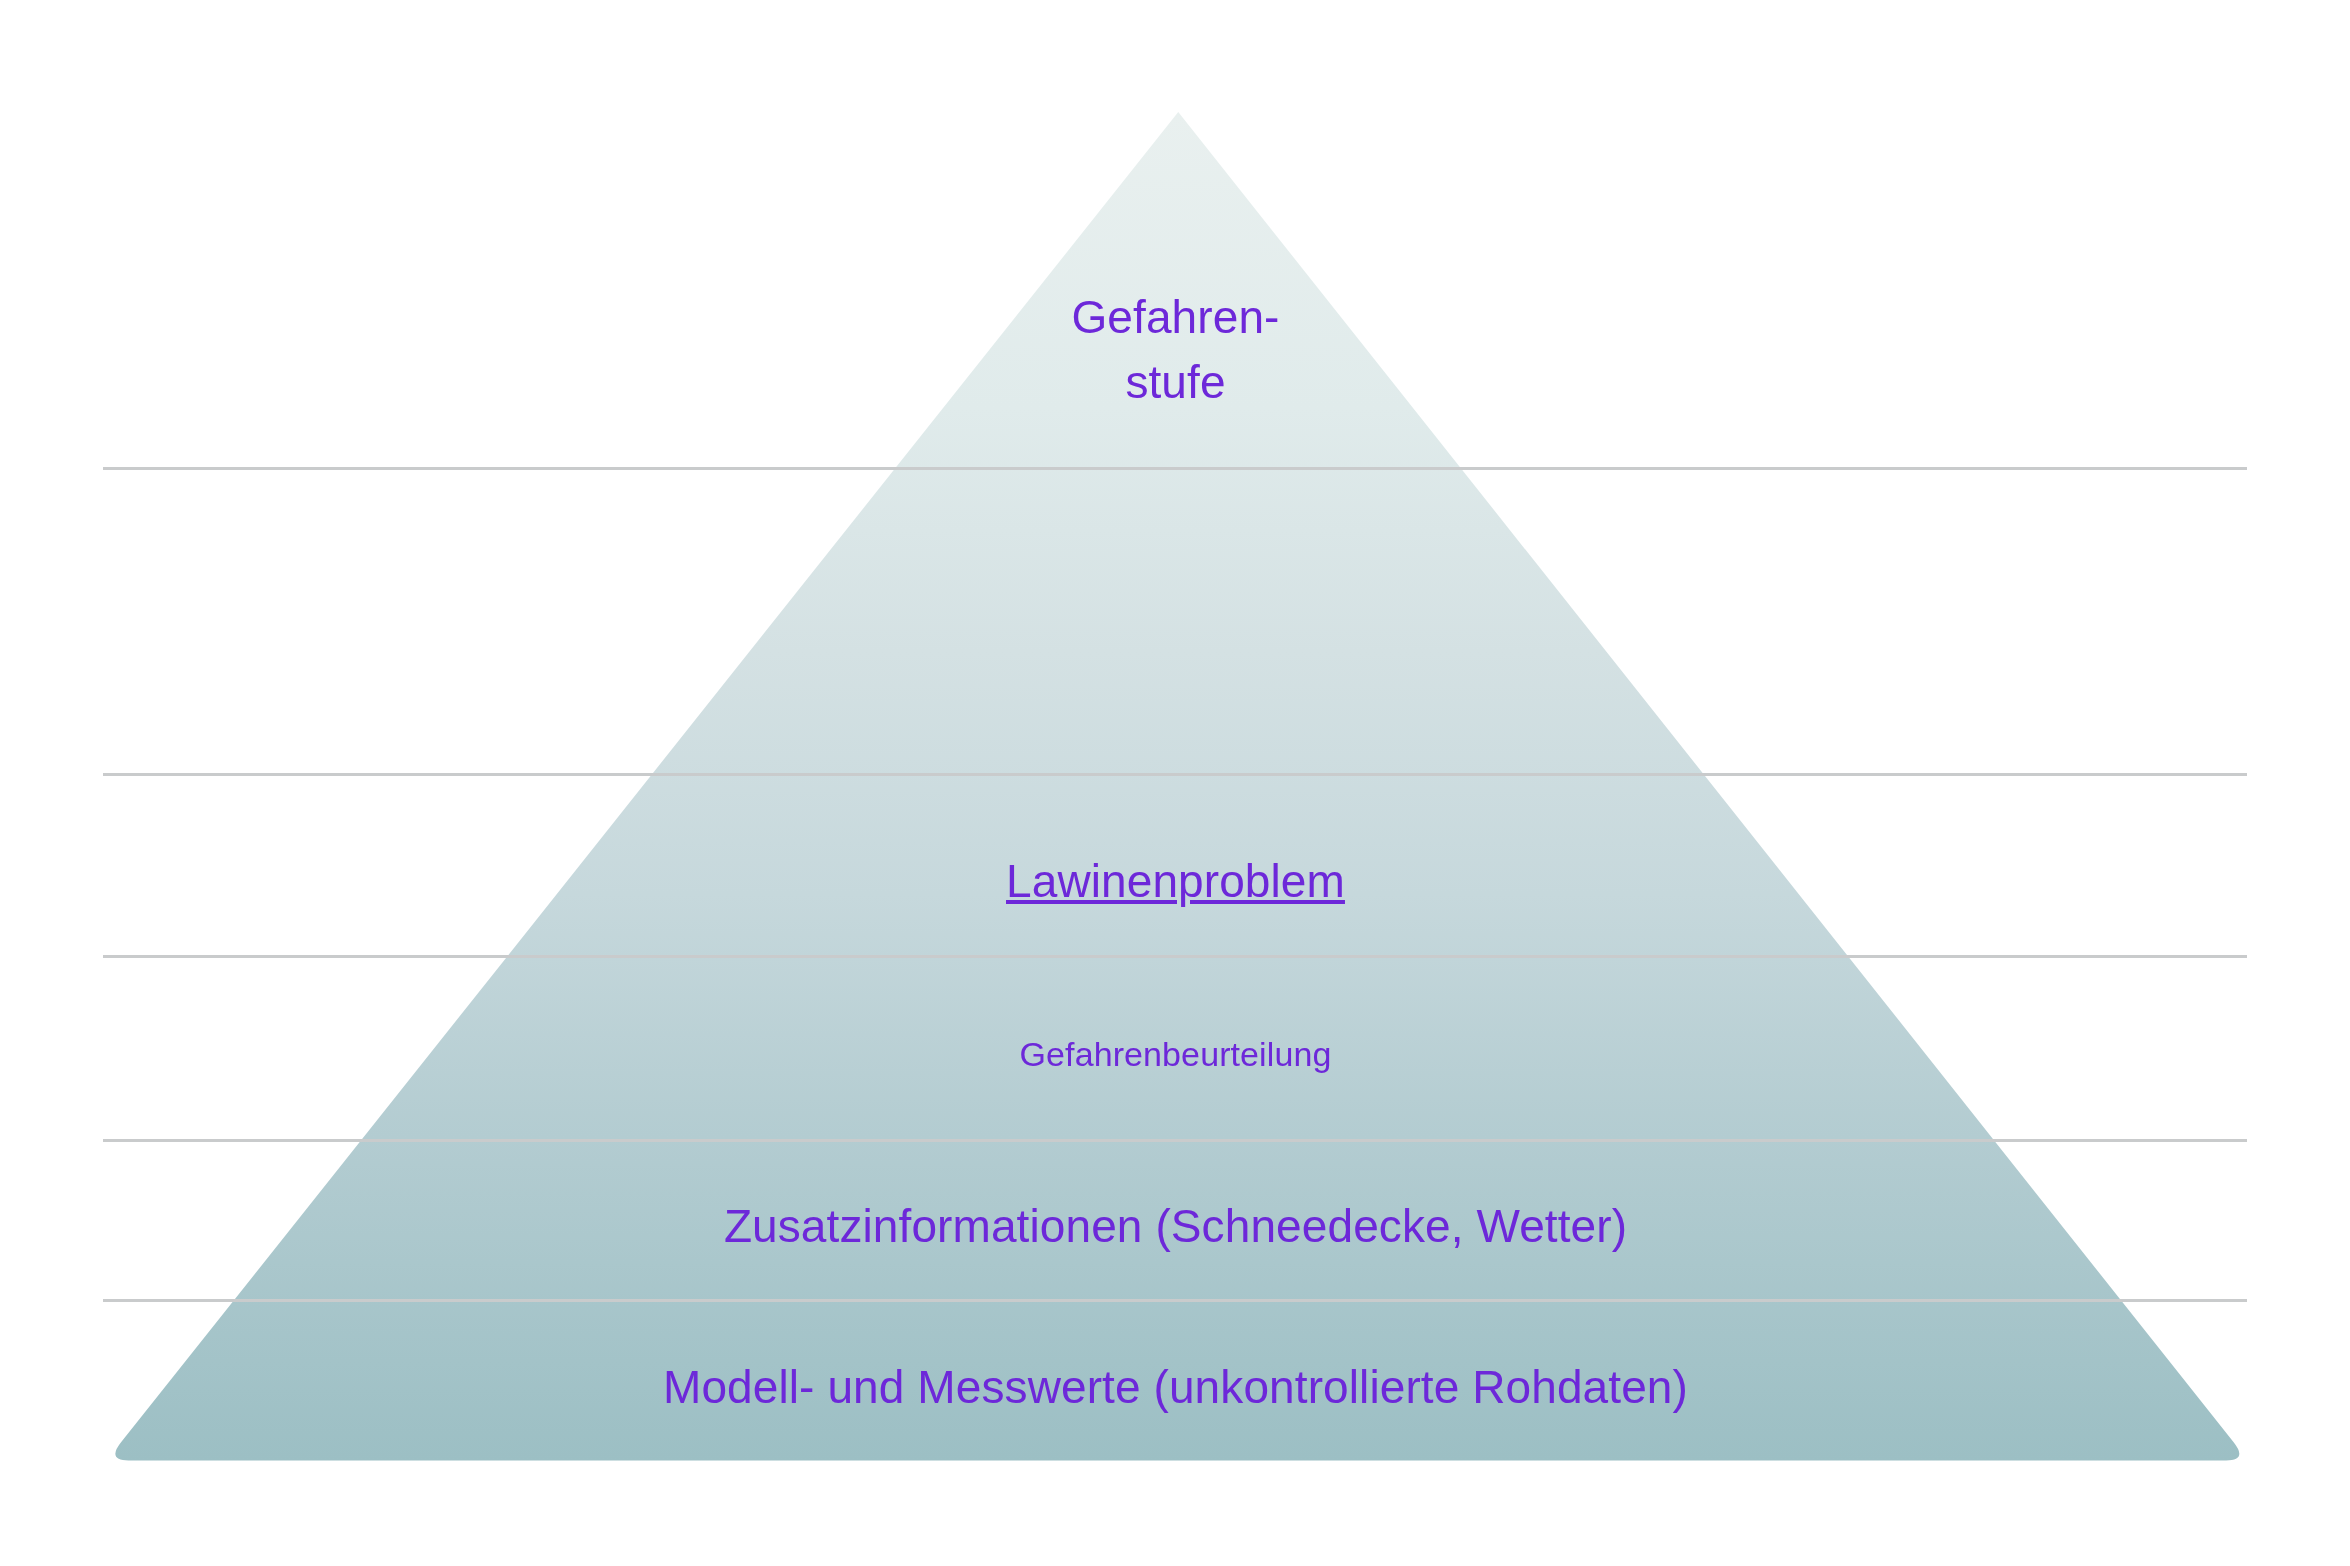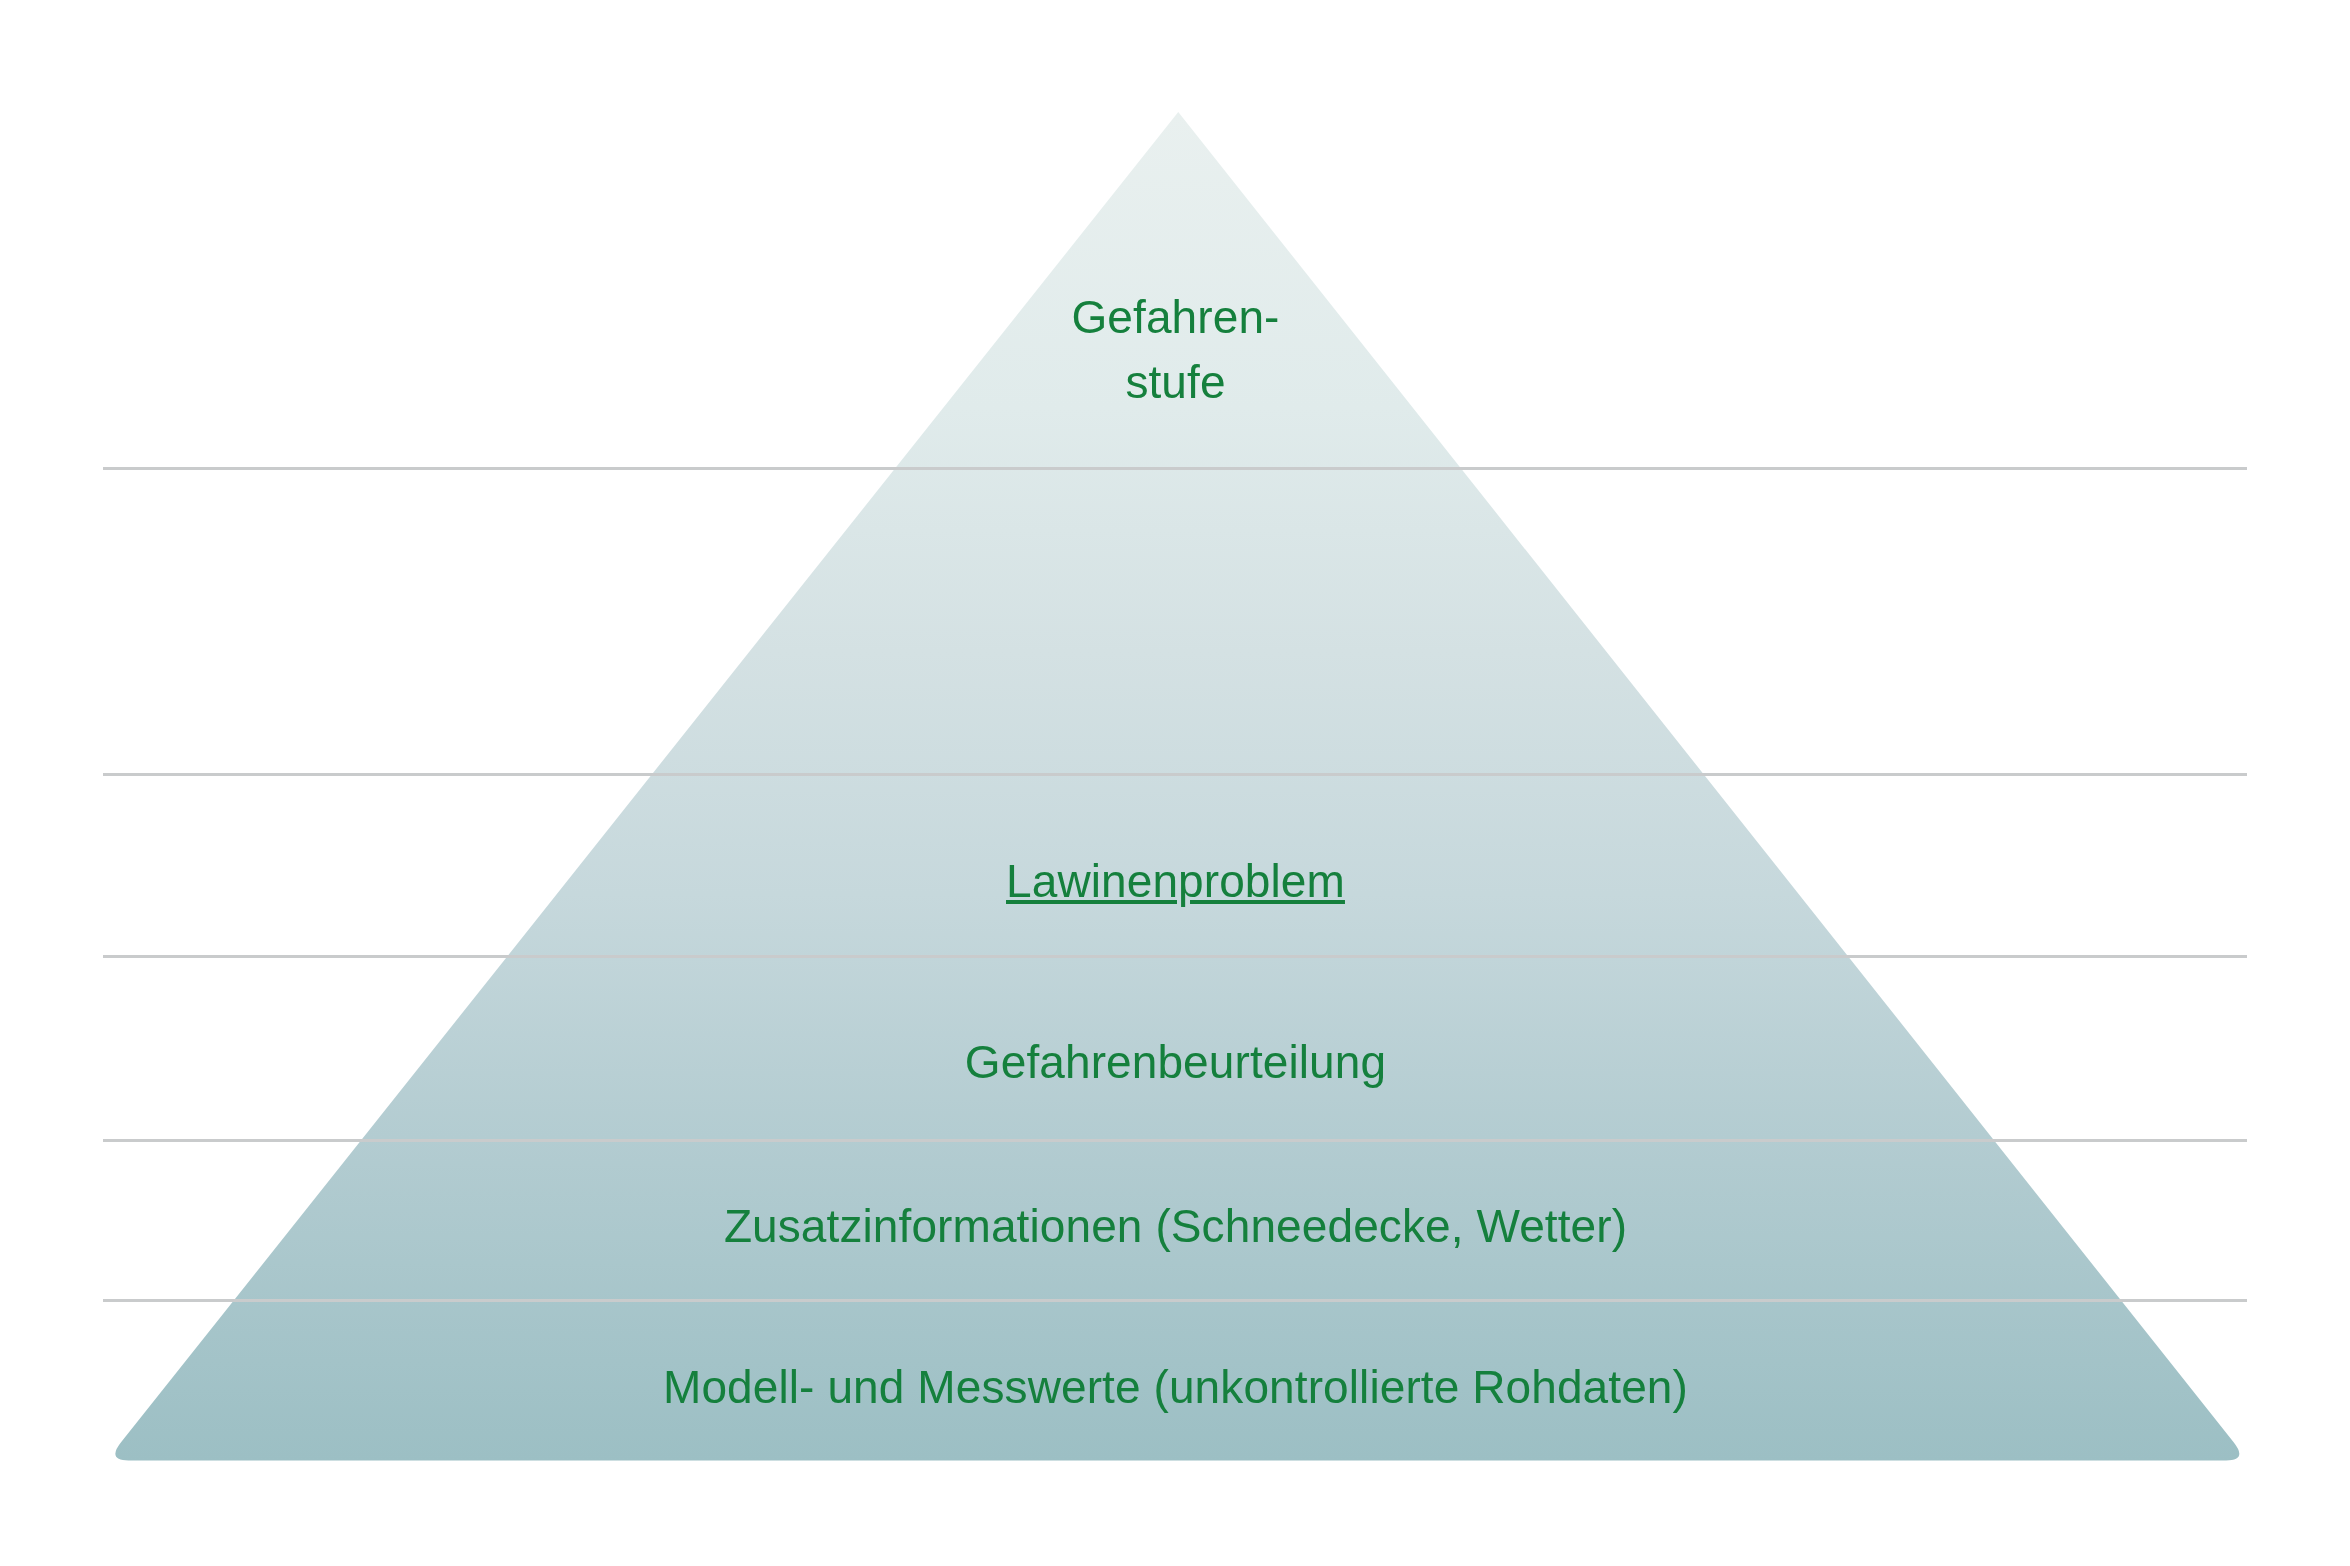--- a/index.html
+++ b/index.html
@@ -43,30 +43,30 @@
     height: 2.8px;
     background: #c9cbcc;
   }
 
   
   .layer-label {
     position: absolute;
     left: 0;
     width: 2351px;
     text-align: center;
-    color: #15803d;
+    color: #6d28d9;
     line-height: 1.42;
     white-space: pre-line;
     letter-spacing: 0.1px;
     -webkit-font-smoothing: antialiased;
   }
   .lbl-1 { top: 285px;  font-size: 46px; }
   .lbl-2 { top: 533px;  font-size: 46px; }
   .lbl-3 { top: 849px;  font-size: 46px; text-decoration: underline; }
-  .lbl-4 { top: 1030px; font-size: 46px; }
+  .lbl-4 { top: 1030px; font-size: 34px; }
   .lbl-5 { top: 1194px; font-size: 46px; }
   .lbl-6 { top: 1355px; font-size: 46px; }
 </style>
 </head>
 <body>
 
 <div id="stage">
 
   <div id="pyramid-figure">
 

